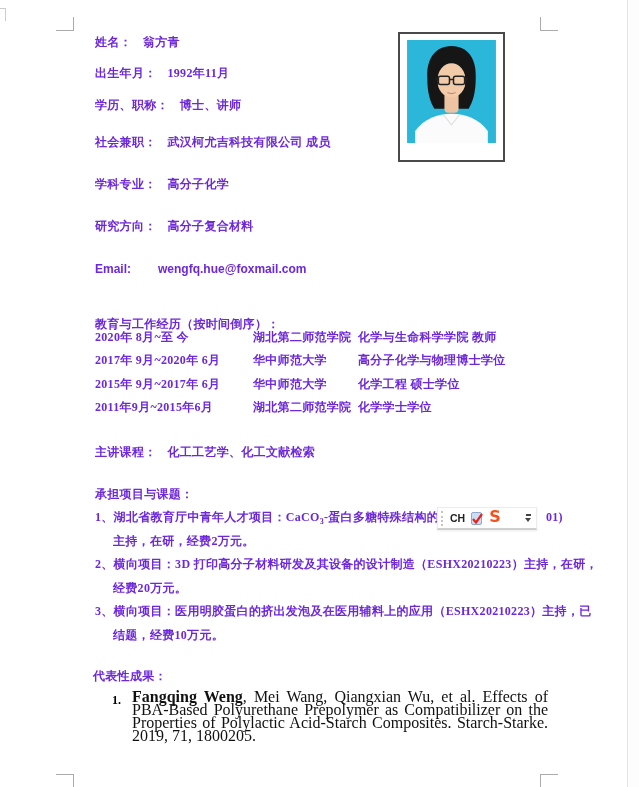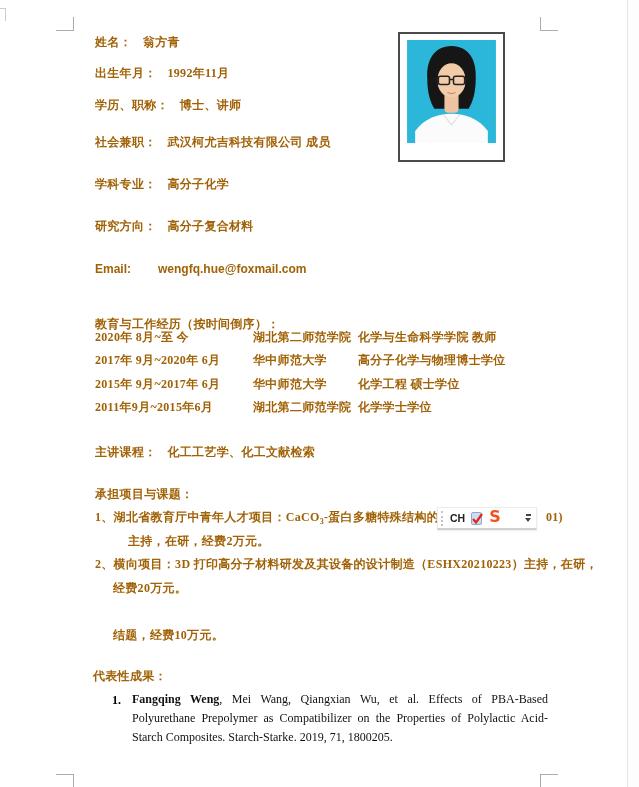--- a/index.html
+++ b/index.html
@@ -1,40 +1,40 @@
 <!DOCTYPE html>
 <html><head>
 <meta charset="utf-8">
 <style>
   html,body{margin:0;padding:0;}
   body{width:639px;height:787px;background:#ffffff;position:relative;overflow:hidden;
        font-family:"Liberation Serif", serif;color:#000;}
   .abs{position:absolute;}
   
-  .cn{font-weight:700;font-size:12px;line-height:1.25;color:#a16207;white-space:nowrap;
+  .cn{font-weight:700;font-size:12px;line-height:1.25;color:#6d28d9;white-space:nowrap;
       font-family:"Liberation Serif", serif;letter-spacing:0.3px;}
   .info-row{display:flex;align-items:baseline;}
   .info-row .lbl{margin-right:11px;}
   .mono{font-family:Liberation Sans, sans-serif;font-size:12px;letter-spacing:0;}
   .edu-row{display:flex;align-items:flex-end;}
   .edu-period{width:158px;}
   .edu-org{width:105px;}
   
   .crop{width:17px;height:13px;}
   .crop.tl{border-right:1px solid #ababab;border-bottom:1px solid #ababab;}
   .crop.tr{border-left:1px solid #ababab;border-bottom:1px solid #ababab;}
   .crop.bl{border-right:1px solid #ababab;border-top:1px solid #ababab;}
   .crop.br{border-left:1px solid #ababab;border-top:1px solid #ababab;}
   .edge-line{left:627px;top:0;width:11px;height:787px;border-left:1px solid #e3e3e3;background:#fdfdfd;}
   .edge-artifact{left:0;top:8px;width:5px;height:12px;border-top:1px solid #cccccc;border-right:1px solid #cccccc;}
   
   .photo-frame{left:398px;top:32px;width:103px;height:126px;border:2px solid #4a4a4a;background:#fff;}
   .photo-inner{margin:6px 7px 0 7px;width:89px;height:103px;}
   
-  .pub-par{left:132px;top:690px;width:416px;font-size:12px;font-weight:400;line-height:19px;
+  .pub-par{left:132px;top:690px;width:416px;font-size:16px;font-weight:400;line-height:13px;
            text-align:justify;color:#111;}
   .pub-par .authors{font-weight:700;}
   .pub-marker{left:112px;top:690px;font-size:12px;font-weight:700;line-height:20.6px;}
   
   .ime-bar{left:437px;top:507px;width:100px;height:23px;box-sizing:border-box;background:#ffffff;
            border:1px solid #ececec;border-bottom:2px solid #cfcfcf;display:flex;align-items:center;
            gap:5px;padding:0 5px 0 3px;box-shadow:0 1px 2px rgba(0,0,0,0.08);}
   .ime-grip{width:2px;height:15px;border-left:2px dotted #c4c4c4;}
   .ime-lang{font-family:"Liberation Sans",sans-serif;font-size:10.5px;font-weight:700;color:#222;}
   .ime-doc{display:inline-flex;}
@@ -132,23 +132,24 @@
   <div class="abs cn info-row" style="left:95px;top:445px;">
     <span class="lbl">主讲课程：</span>
     <span>化工工艺学、化工文献检索</span>
   </div>
 
   <div class="abs cn" style="left:95px;top:487px;">承担项目与课题：</div>
   <div class="abs cn" style="left:95px;top:510px;">
     <span>1、湖北省教育厅中青年人才项目：CaCO</span><sub>3</sub><span>-蛋白多糖特殊结构的研究与</span>
   </div>
   <div class="abs cn" style="left:546px;top:510px;">01)</div>
-  <div class="abs cn" style="left:128px;top:534px;">主持，在研，经费2万元。</div>
+  <div class="abs cn" style="left:113px;top:534px;">主持，在研，经费2万元。</div>
   <div class="abs cn" style="left:95px;top:557px;">2、横向项目：3D 打印高分子材料研发及其设备的设计制造（ESHX20210223）主持，在研，</div>
   <div class="abs cn" style="left:113px;top:581px;">经费20万元。</div>
+  <div class="abs cn" style="left:95px;top:604px;">3、横向项目：医用明胶蛋白的挤出发泡及在医用辅料上的应用（ESHX20210223）主持，已</div>
   <div class="abs cn" style="left:113px;top:628px;">结题，经费10万元。</div>
 
   <div class="abs cn" style="left:93px;top:669px;">代表性成果：</div>
   <div class="abs pub-marker">1.</div>
   <div class="abs pub-par">
     <span class="authors">Fangqing Weng</span><span>, Mei Wang, Qiangxian Wu, et al. Effects of PBA-Based Polyurethane Prepolymer as Compatibilizer on the Properties of Polylactic Acid-Starch Composites. Starch-Starke. 2019, 71, 1800205.</span>
   </div>
 
   <div class="abs ime-bar">
     <span class="ime-grip"></span>

